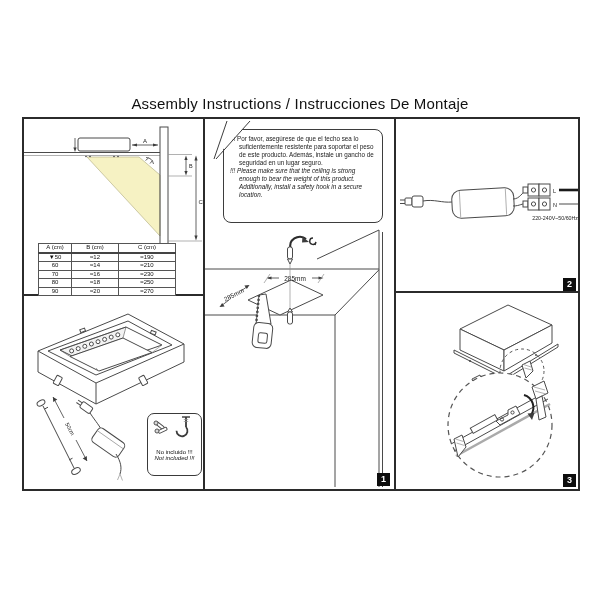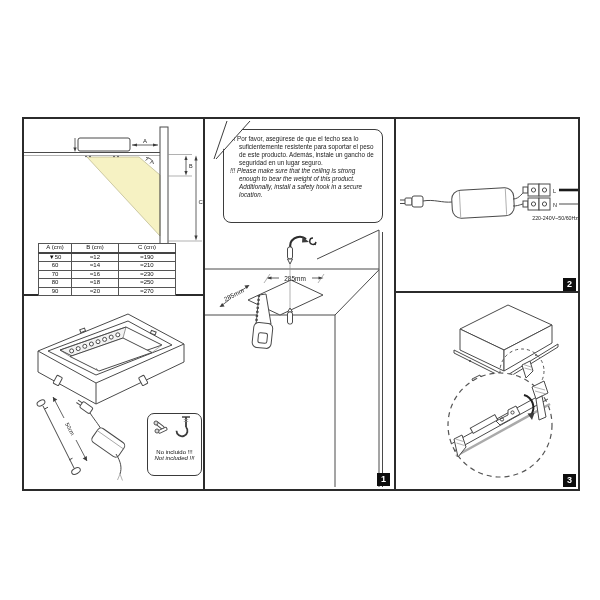--- a/index.html
+++ b/index.html
@@ -40,20 +40,21 @@
   .inset{position:absolute;left:123px;top:117px;width:55px;height:63px;background:#fff;
          border:1.5px solid #3a3a3a;border-radius:7px;box-sizing:border-box;text-align:center;z-index:2}
   .inset .txt1{font-size:6px;margin-top:1px}
   .inset .txt2{font-size:6px;font-style:italic}
 </style>
 </head>
 <body>
 
 <div class="screen">
 
+  <div class="title">Assembly Instructions / Instrucciones De Montaje</div>
 
   <div class="panel" id="p-tl">
     <svg width="179" height="175" viewBox="0 0 179 175">
       <defs>
         <pattern id="hatchA" width="4" height="4" patternUnits="userSpaceOnUse" patternTransform="rotate(45)">
           <line x1="0" y1="0" x2="0" y2="4" stroke="#9a9a9a" stroke-width="1"></line>
         </pattern>
       </defs>
 
       <polygon points="63,38 115,38 136,56 136,117" fill="#f6f2c3" stroke="#b9b48a" stroke-width=".7"></polygon>

